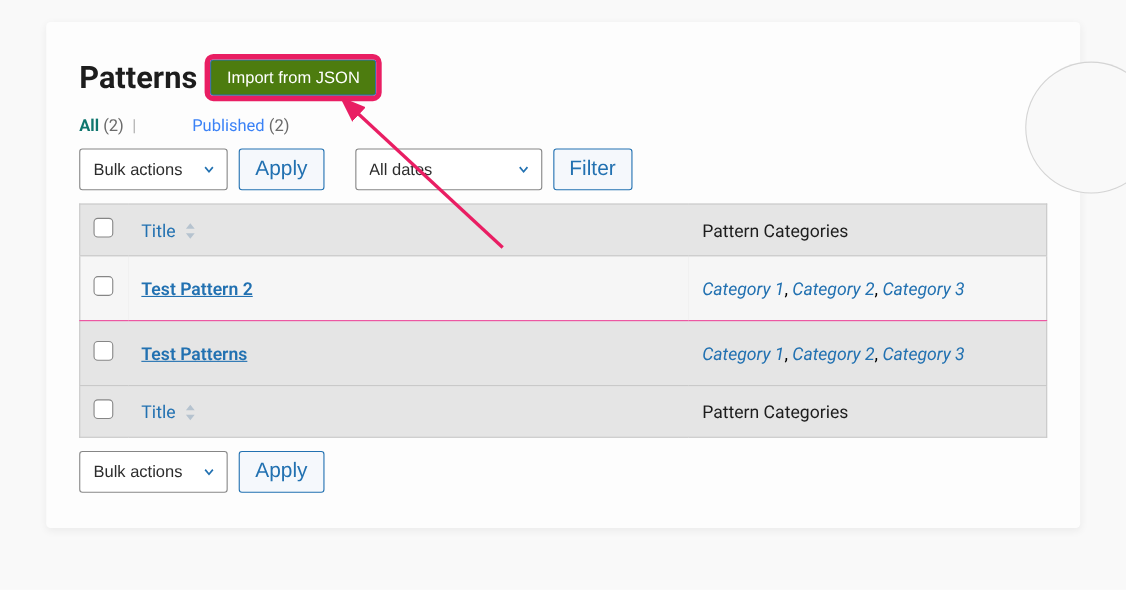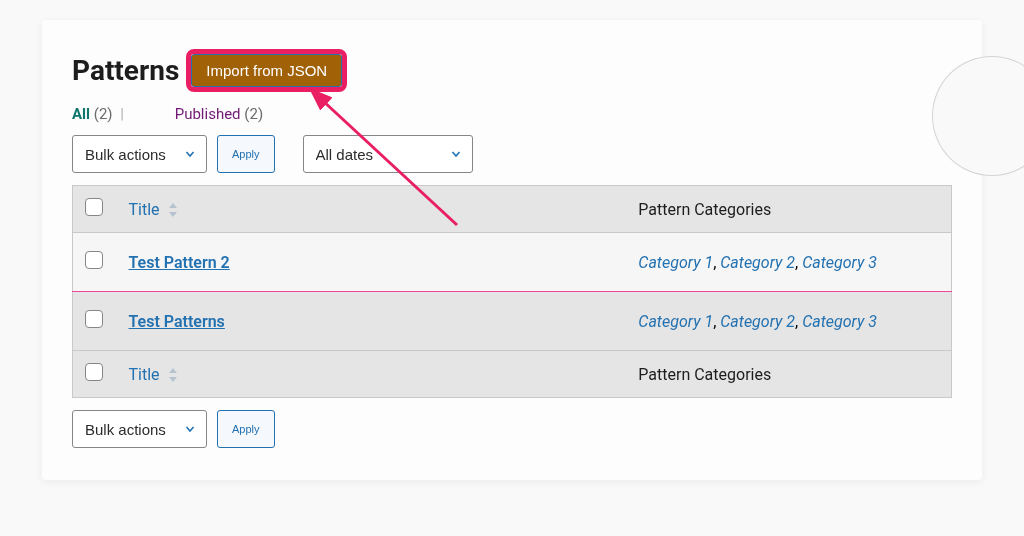--- a/index.html
+++ b/index.html
@@ -35,35 +35,35 @@
     padding: 7px 14px;
     border: 1px solid #2271b1;
     background: #fff;
     color: #2271b1;
     font-size: 15px;
     border-radius: 3px;
     cursor: pointer;
     margin-left: 8px;
   }
   .btn-primary {
-    background: #a16207;
+    background: #4d7c0f;
     color: #fff;
   }
   .btn-hl {
     outline: 5px solid #e91e63;
   }
   .subsubsub {
     font-size: 15px;
     color: #636363;
     margin-bottom: 12px;
   }
   .subsubsub .view-all { color: #0f766e; font-weight: 700; }
   .subsubsub .count { color: #6b6b6b; }
   .subsubsub .sep { color: #b0b0b0; margin: 0 4px; }
-  .subsubsub .view-pub { color: #701a75; padding-left: 43px; }
+  .subsubsub .view-pub { color: #3b82f6; padding-left: 43px; }
   .tablenav {
     display: flex;
     gap: 10px;
     margin-bottom: 12px;
   }
   .select-wrap {
     position: relative;
   }
   .select {
     appearance: none;
@@ -81,21 +81,21 @@
     right: 10px;
     top: 50%;
     transform: translateY(-50%);
     pointer-events: none;
   }
   .chev svg { display: block; }
   .btn-sec {
     border: 1px solid #2271b1;
     background: #f5f8fc;
     color: #2271b1;
-    font-size: 11px;
+    font-size: 19px;
     padding: 6px 14px;
     border-radius: 3px;
     cursor: pointer;
     height: 38px;
   }
   table.wp-table {
     width: 100%;
     border-collapse: collapse;
     border: 1px solid #c9c9c9;
     background: #e5e5e5;
@@ -184,20 +184,21 @@
     <div class="select-wrap" style="margin-left:18px">
       <select class="select" style="width:170px">
         <option>All dates</option>
       </select>
       <span class="chev">
         <svg width="14" height="14" viewBox="0 0 20 20">
             <path d="M5 7l5 6 5-6" fill="none" stroke="#2271b1" stroke-width="2.2"></path>
           </svg>
       </span>
     </div>
+    <button class="btn-sec">Filter</button>
   </div>
 
   <table class="wp-table">
     <thead>
       <tr>
         <th class="col-cb"><input type="checkbox" style=""></th>
         <th class="col-title link-col">
           <span>Title</span>
           <span class="sort-icon">
             <svg width="10" height="16" viewBox="0 0 10 16">

